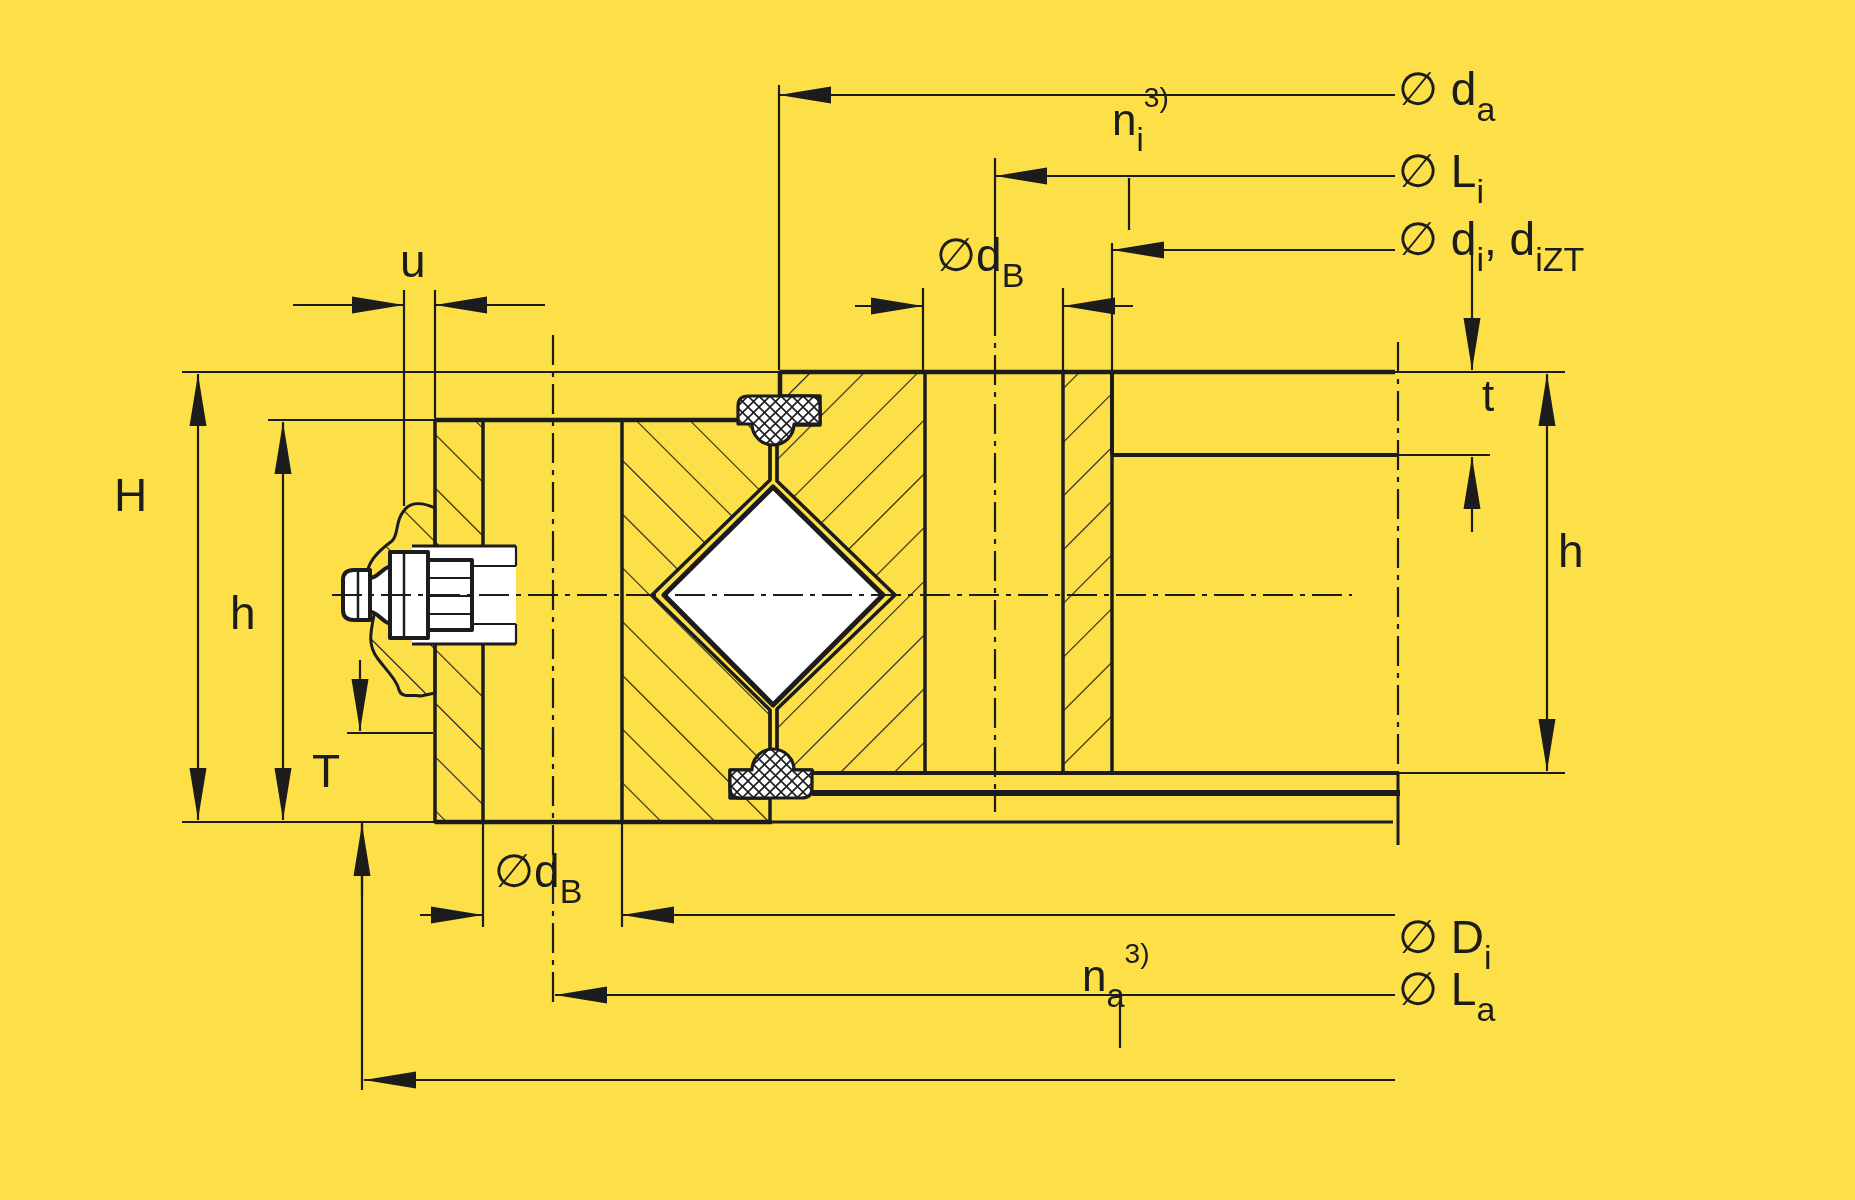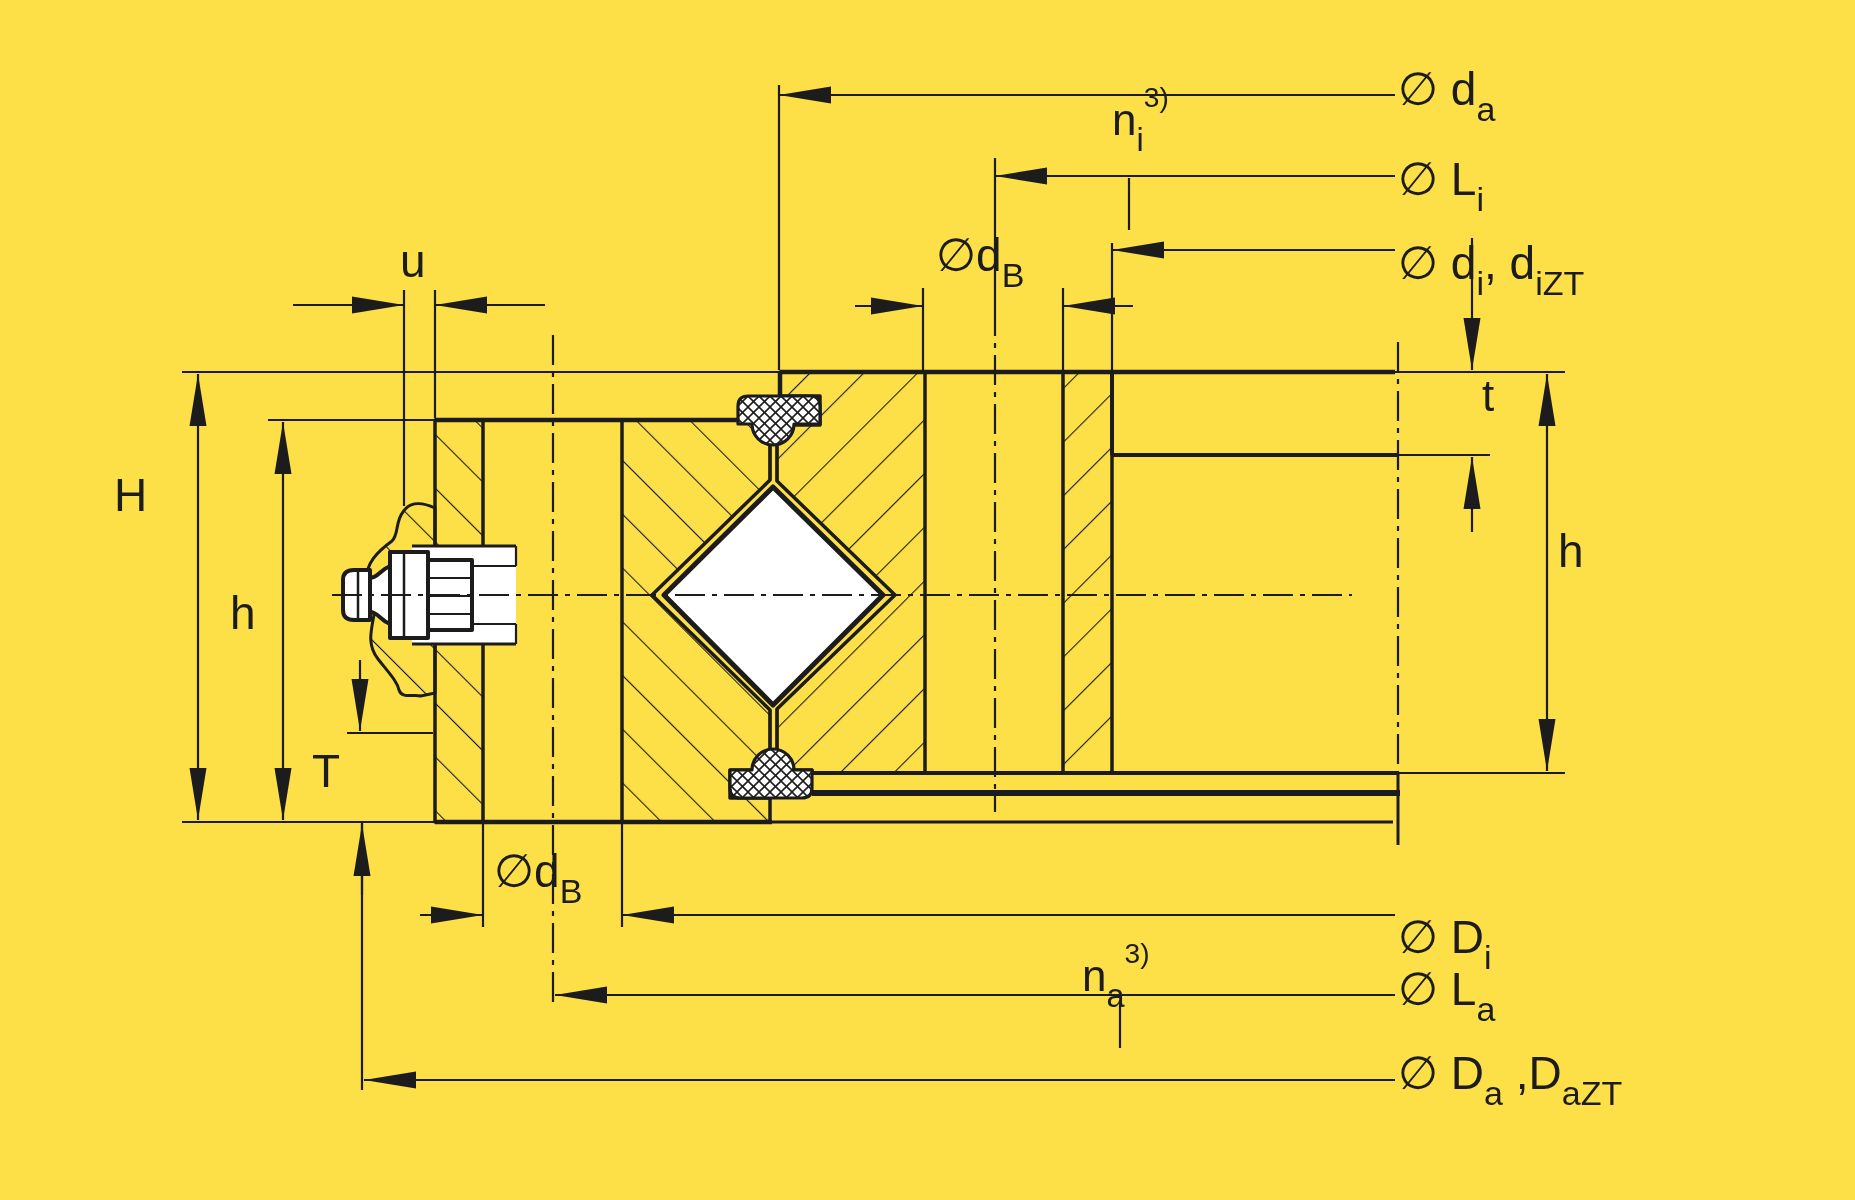--- a/index.html
+++ b/index.html
@@ -156,29 +156,28 @@
     <line x1="362" y1="895" x2="362" y2="824" marker-end="url(#aE)"></line>
     <line x1="420" y1="915" x2="483" y2="915" marker-end="url(#aE)"></line>
     <line x1="692" y1="915" x2="622" y2="915" marker-end="url(#aE)"></line>
     <line x1="1395" y1="915" x2="640" y2="915"></line>
     <line x1="1395" y1="995" x2="555" y2="995" marker-end="url(#aE)"></line>
     <line x1="1395" y1="1080" x2="364" y2="1080" marker-end="url(#aE)"></line>
   </g>
 </svg>
 
 <div class="lbl" style="left:1398px;top:66px;"><span>∅ d</span><sub>a</sub></div>
-<div class="lbl" style="left:1398px;top:156px;"><span>∅ L</span><sub>i</sub></div>
-<div class="lbl" style="left:1398px;top:240px;"><span>∅ d</span><sub>i</sub><span>, d</span><sub>iZT</sub></div>
+<div class="lbl" style="left:1398px;top:148px;"><span>∅ L</span><sub>i</sub></div>
+<div class="lbl" style="left:1398px;top:216px;"><span>∅ d</span><sub>i</sub><span>, d</span><sub>iZT</sub></div>
 <div class="lbl small" style="left:1104px;top:98px;margin-left:8px;"><span>n</span><sub>i</sub><sup>3)</sup></div>
 <div class="lbl" style="left:936px;top:232px;"><span>∅d</span><sub>B</sub></div>
 <div class="lbl" style="left:400px;top:238px;"><span>u</span></div>
 <div class="lbl" style="left:114px;top:472px;"><span>H</span></div>
 <div class="lbl" style="left:230px;top:590px;"><span>h</span></div>
 <div class="lbl" style="left:312px;top:748px;"><span>T</span></div>
 <div class="lbl small" style="left:1482px;top:374px;"><span>t</span></div>
 <div class="lbl" style="left:1558px;top:528px;"><span>h</span></div>
 <div class="lbl" style="left:494px;top:848px;"><span>∅d</span><sub>B</sub></div>
 <div class="lbl" style="left:1398px;top:886px;margin-top:28px;"><span>∅ D</span><sub>i</sub></div>
 <div class="lbl small" style="left:1082px;top:954px;"><span>n</span><sub>a</sub><sup>3)</sup></div>
 <div class="lbl" style="left:1398px;top:966px;text-align:center;"><span>∅ L</span><sub>a</sub></div>
-<div class="lbl" style="left:1398px;top:1050px;"><span>∅ D</span><sub>a</sub><span> ,D</span><sub>aZT</sub></div>
 
 </div>
 
 </body></html>

